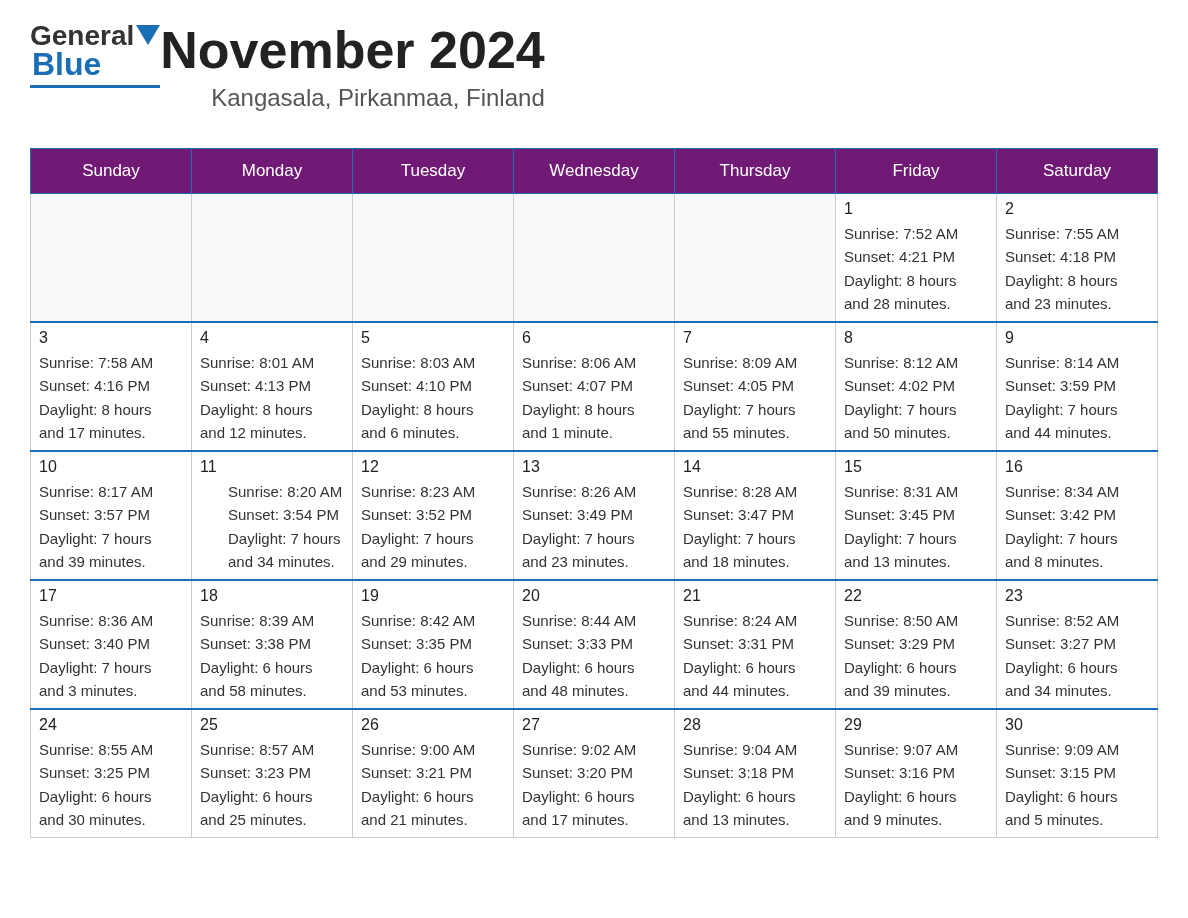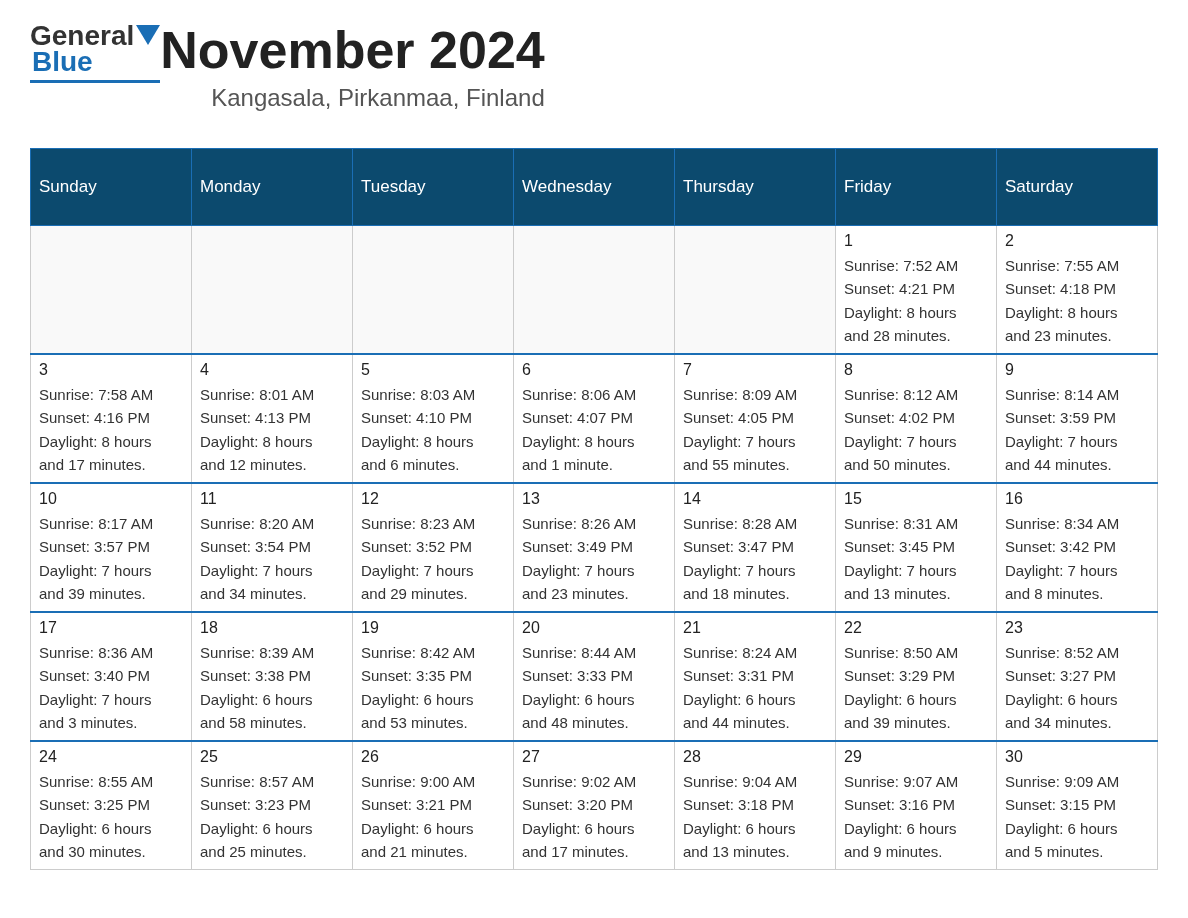--- a/index.html
+++ b/index.html
@@ -28,21 +28,21 @@
     .logo-general {
       font-size: 28px;
       font-weight: bold;
       color: #333;
     }
     .logo-blue-part {
       display: flex;
       align-items: center;
     }
     .logo-blue-text {
-      font-size: 28px;
+      font-size: 32px;
       font-weight: bold;
       color: #1a6eb5;
     }
     .logo-triangle {
       width: 0;
       height: 0;
       border-left: 12px solid transparent;
       border-right: 12px solid transparent;
       border-top: 20px solid #1a6eb5;
       margin-left: 2px;
@@ -66,27 +66,27 @@
       font-size: 24px;
       color: #555;
       margin-top: 4px;
     }
     .calendar-table {
       width: 100%;
       border-collapse: collapse;
       border: 1px solid #aaa;
     }
     .calendar-table th {
-      background: #0c4a6e;
+      background: #701a75;
       color: #fff;
       font-size: 17px;
       font-weight: normal;
-      padding: 28px 8px;
+      padding: 12px 8px;
       border: 1px solid #1a6eb5;
-      text-align: left;
+      text-align: center;
     }
     .calendar-table td {
       vertical-align: top;
       padding: 6px 8px;
       border: 1px solid #ccc;
       width: 14.28%;
       min-height: 90px;
       height: 110px;
       font-size: 13px;
       color: #333;
@@ -219,21 +219,21 @@
       <tr class="row-divider">
         <td>
           <div class="day-number">10</div>
           <div class="day-info" style="white-space: pre-line;">Sunrise: 8:17 AM
 Sunset: 3:57 PM
 Daylight: 7 hours
 and 39 minutes.</div>
         </td>
         <td>
           <div class="day-number">11</div>
-          <div class="day-info" style="white-space: pre-line;">Sunrise: 8:20 AM
+          <div class="day-info" style="white-space: pre-line; margin-left: 28px;">Sunrise: 8:20 AM
 Sunset: 3:54 PM
 Daylight: 7 hours
 and 34 minutes.</div>
         </td>
         <td>
           <div class="day-number">12</div>
           <div class="day-info" style="white-space: pre-line;">Sunrise: 8:23 AM
 Sunset: 3:52 PM
 Daylight: 7 hours
 and 29 minutes.</div>

